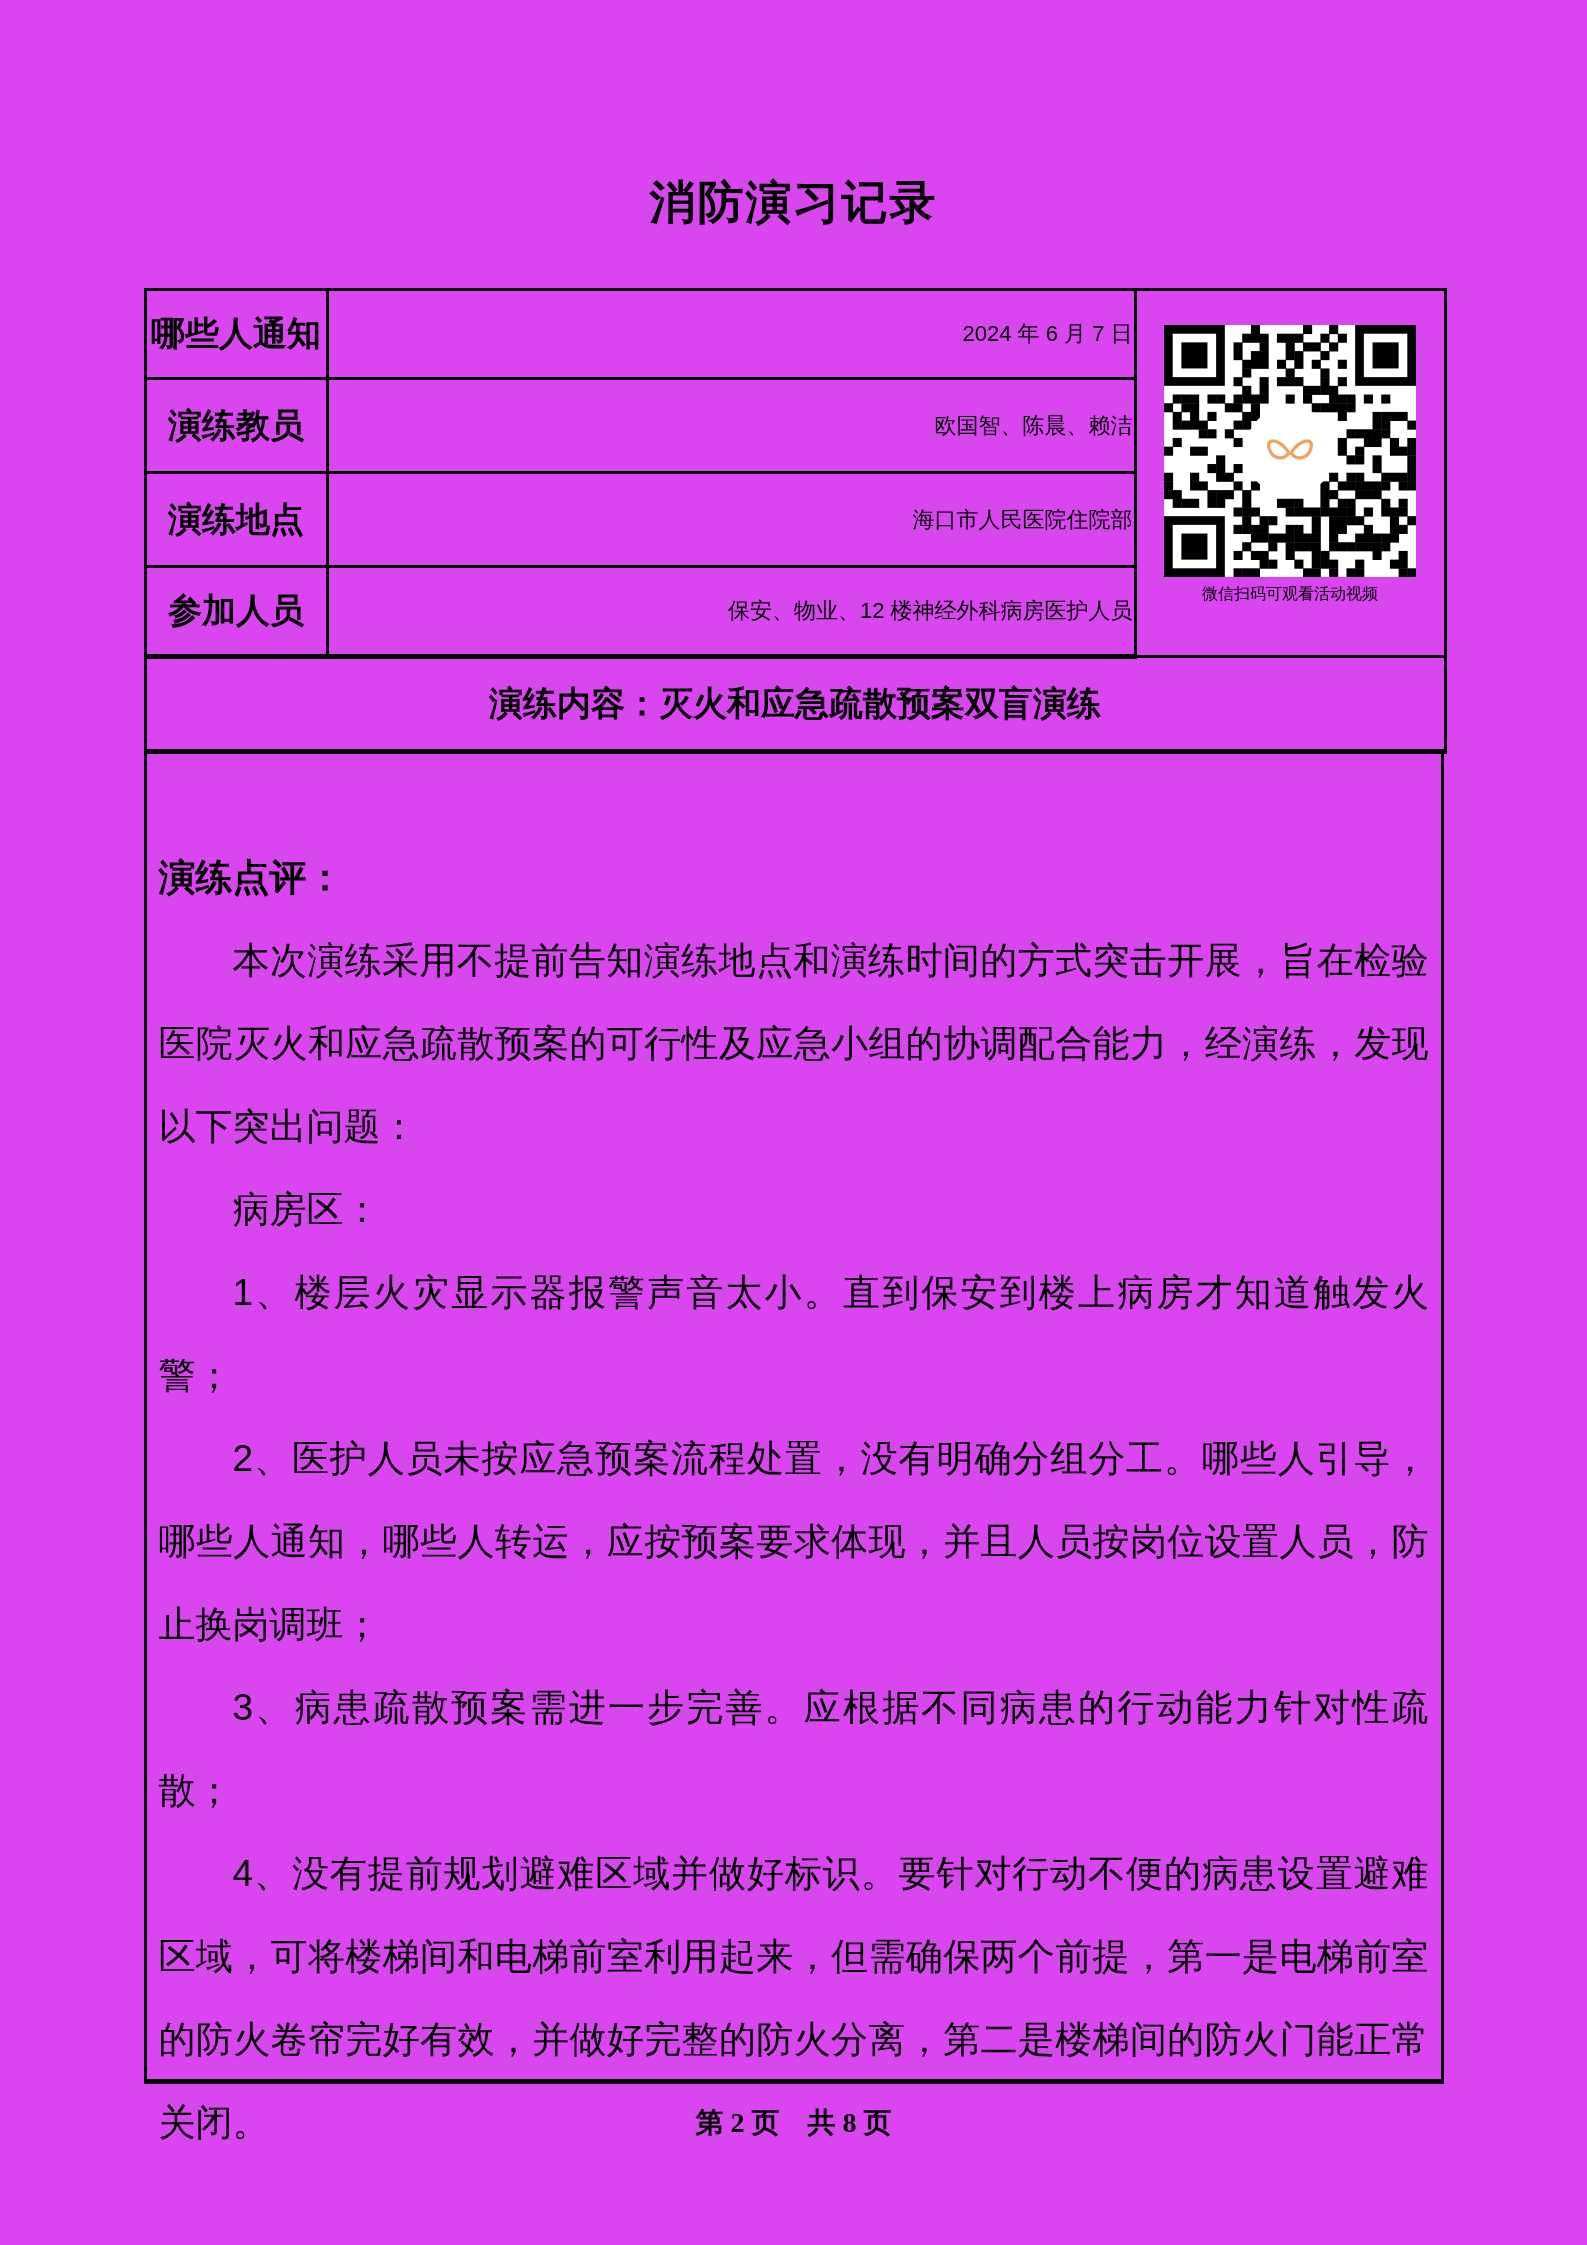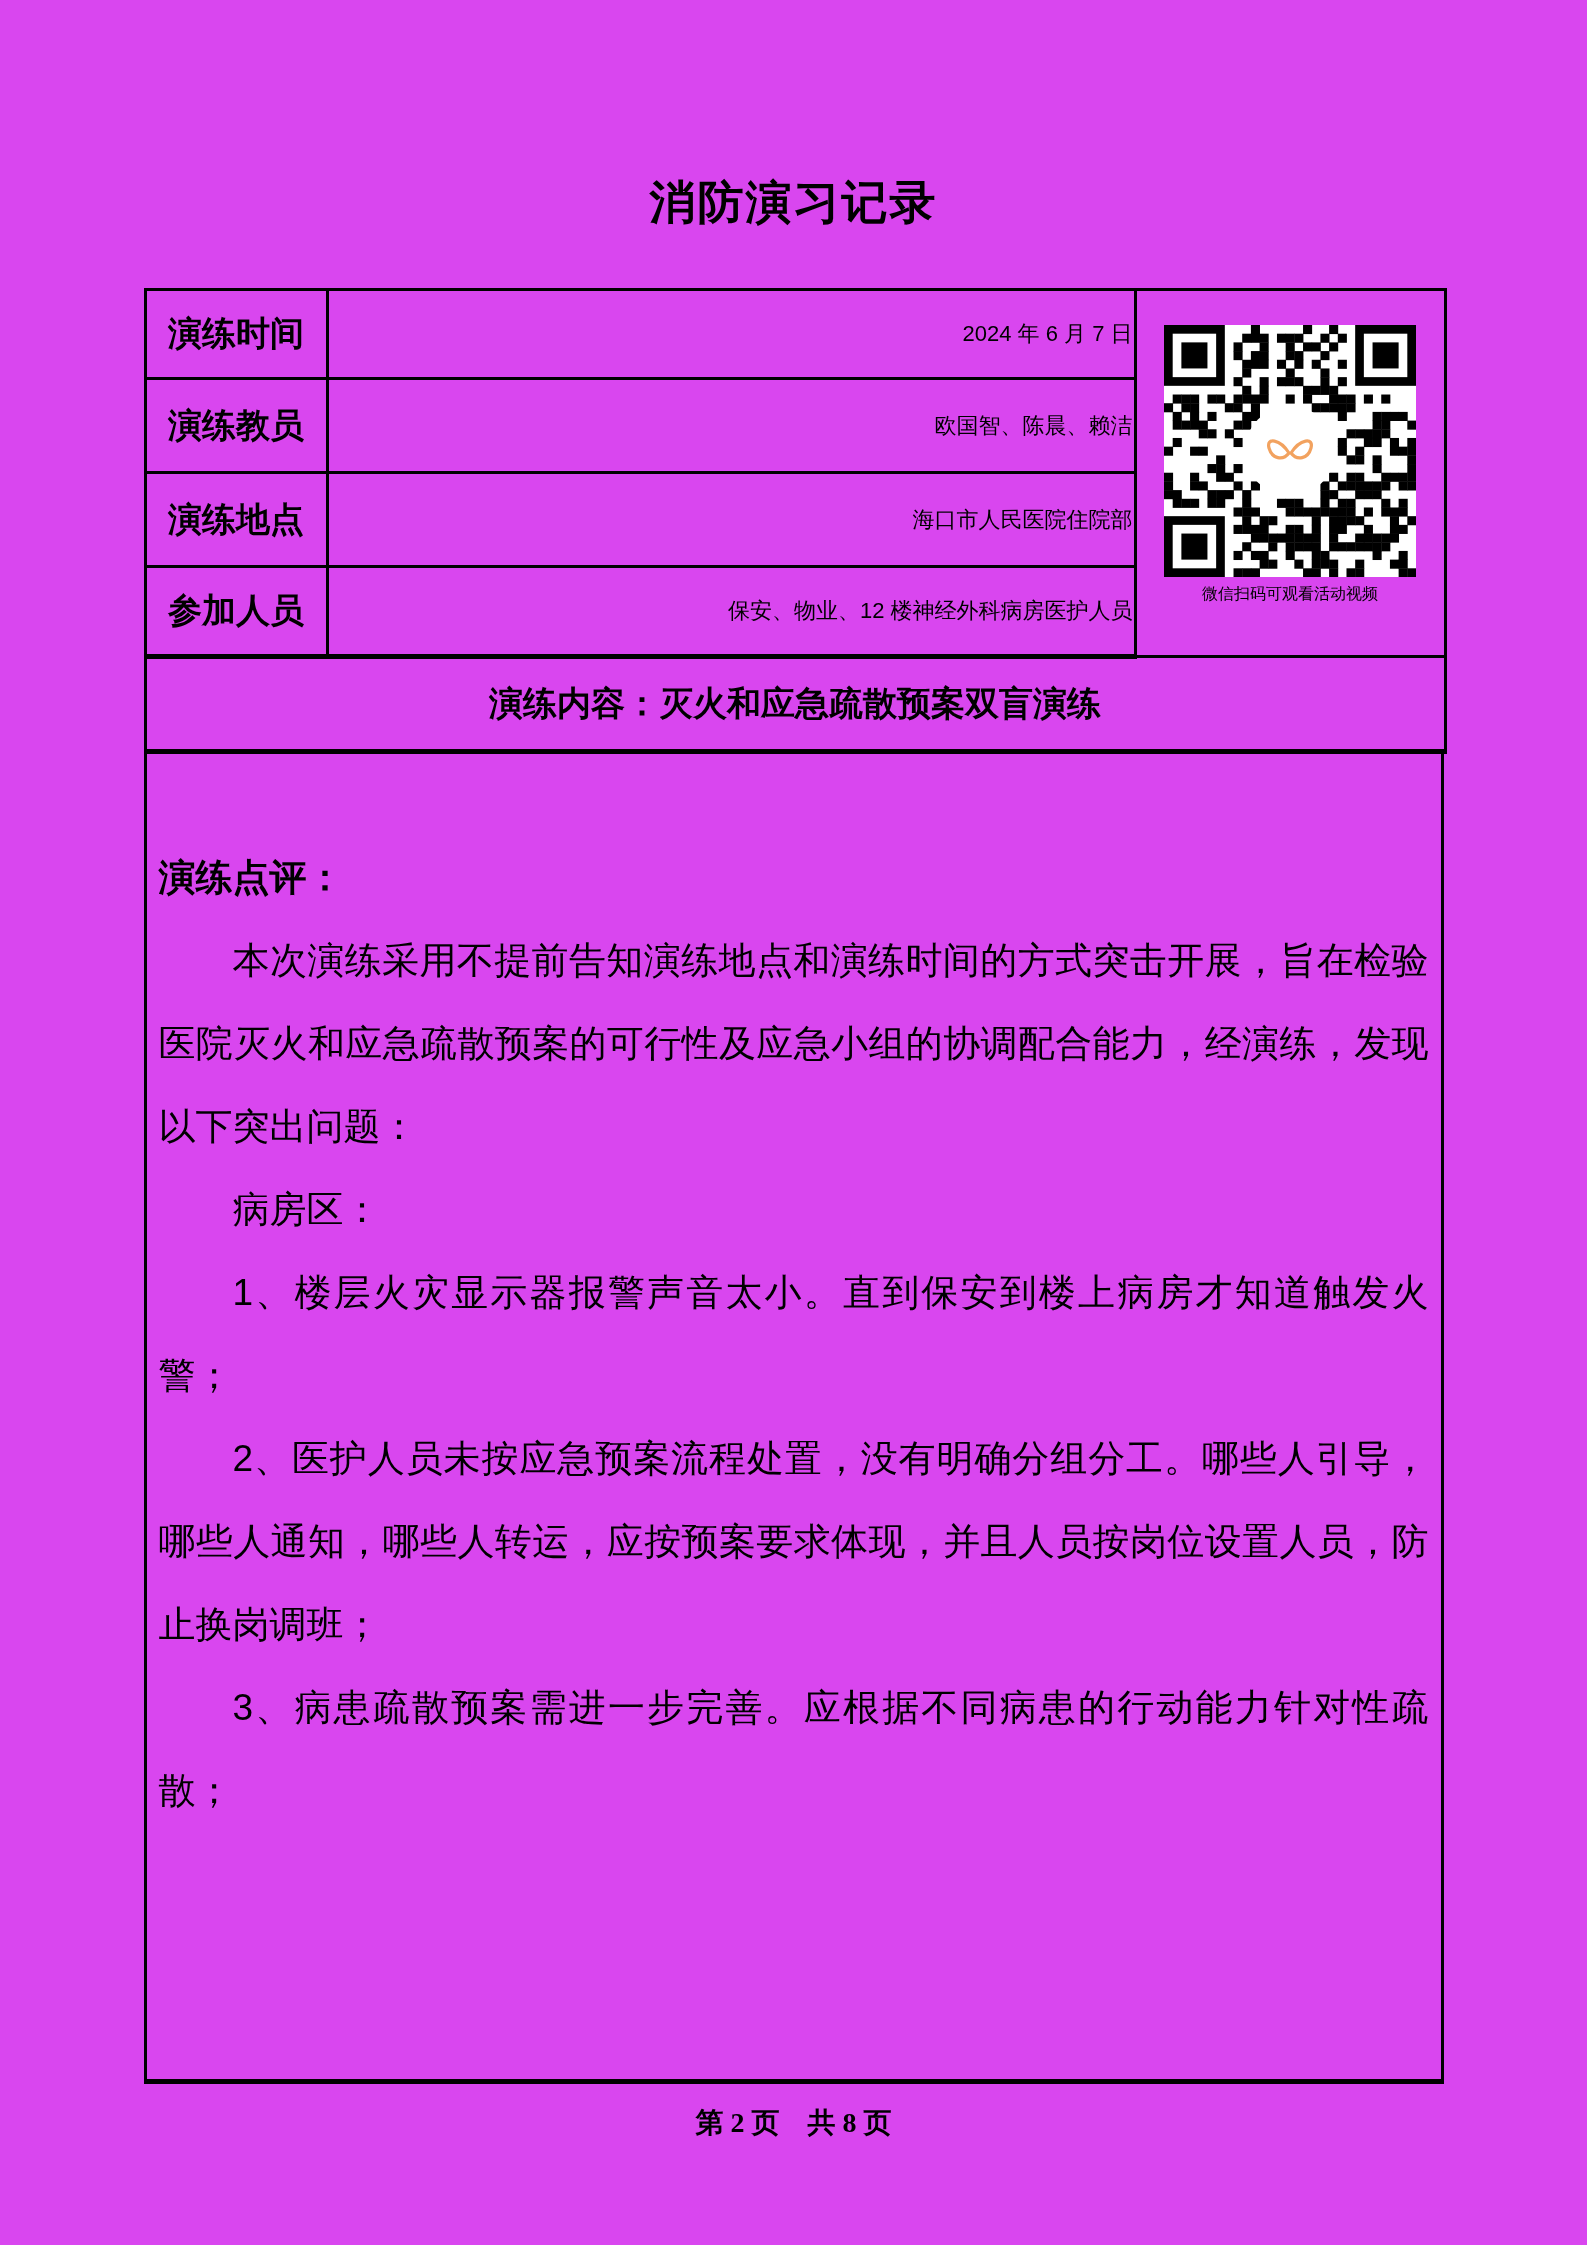--- a/index.html
+++ b/index.html
@@ -79,21 +79,21 @@
   <div class="content">
 
     <table class="info-table">
       <colgroup>
         <col class="col-label">
           <col class="col-value">
           <col class="col-qr">
       </colgroup>
       <tbody>
         <tr class="r1">
-          <td class="lbl">演练时间</td>
+          <td class="lbl">哪些人通知</td>
           <td class="val">2024 年 6 月 7 日</td>
           <td class="qr-cell" rowspan="4">
             <div class="qr-wrap">
               <svg id="qr-svg" width="252" height="252" viewBox="0 0 252 252">
                   <rect x="0" y="0" width="252" height="252" fill="#ffffff"></rect>
                   <rect x="86.89655172413794" y="0" width="9.089655172413794" height="9.089655172413794" fill="#000"></rect>
                   <rect x="139.0344827586207" y="0" width="9.089655172413794" height="9.089655172413794" fill="#000"></rect>
                   <rect x="165.1034482758621" y="0" width="9.089655172413794" height="9.089655172413794" fill="#000"></rect>
                   <rect x="78.20689655172414" y="8.689655172413794" width="9.089655172413794" height="9.089655172413794" fill="#000"></rect>
                   <rect x="86.89655172413794" y="8.689655172413794" width="9.089655172413794" height="9.089655172413794" fill="#000"></rect>
@@ -395,18 +395,19 @@
       </tbody>
     </table>
 
     <div class="comment-box">
       <p class="comment-heading">演练点评：</p>
       <p class="para">本次演练采用不提前告知演练地点和演练时间的方式突击开展，旨在检验医院灭火和应急疏散预案的可行性及应急小组的协调配合能力，经演练，发现以下突出问题：</p>
       <p class="para">病房区：</p>
       <p class="para">1、楼层火灾显示器报警声音太小。直到保安到楼上病房才知道触发火警；</p>
       <p class="para">2、医护人员未按应急预案流程处置，没有明确分组分工。哪些人引导，哪些人通知，哪些人转运，应按预案要求体现，并且人员按岗位设置人员，防止换岗调班；</p>
       <p class="para">3、病患疏散预案需进一步完善。应根据不同病患的行动能力针对性疏散；</p>
+      <p class="para">4、没有提前规划避难区域并做好标识。要针对行动不便的病患设置避难区域，可将楼梯间和电梯前室利用起来，但需确保两个前提，第一是电梯前室的防火卷帘完好有效，并做好完整的防火分离，第二是楼梯间的防火门能正常关闭。</p>
     </div>
 
     <div class="page-footer">第 2 页　共 8 页</div>
 
   </div>
 </div>
 
 </body></html>

